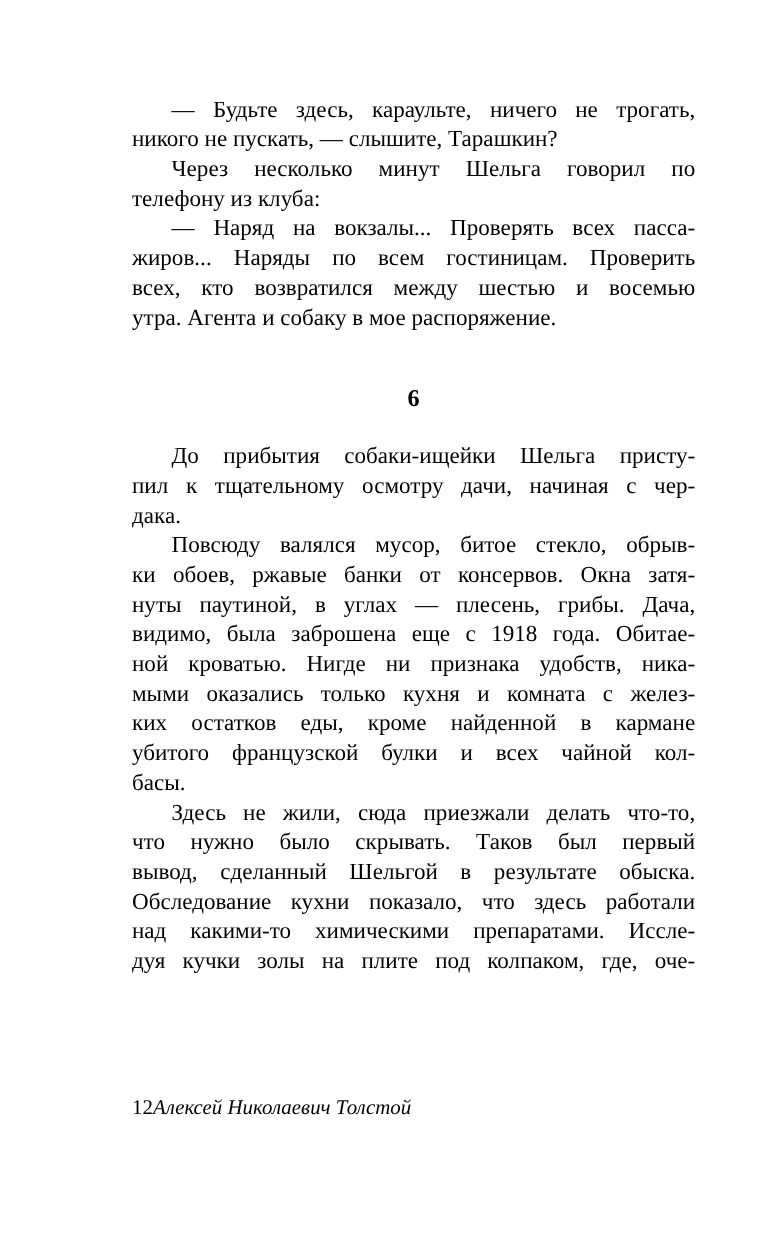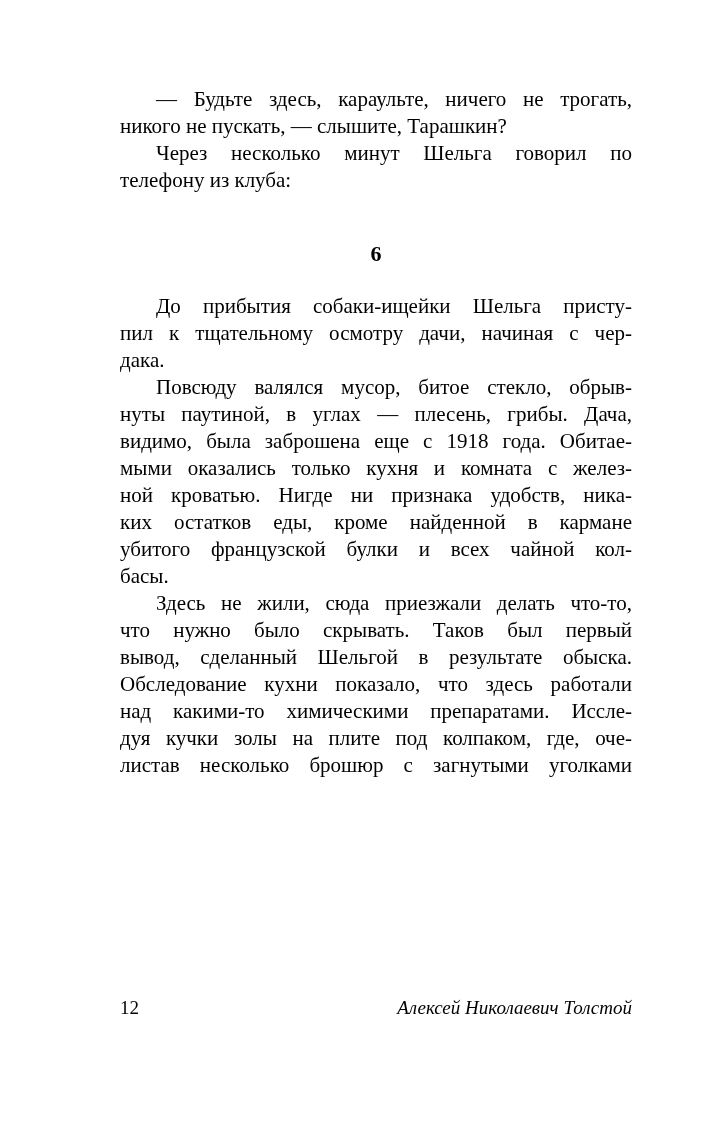--- a/index.html
+++ b/index.html
@@ -47,21 +47,21 @@
     margin-top: 46px;
     margin-bottom: 26px;
     line-height: 27px;
   }
   .footer {
     position: absolute;
     left: 120px;
     width: 512px;
     top: 996px;
     display: flex;
-    justify-content: space-between;
+    justify-content: flex-start;
     align-items: baseline;
     font-size: 19px;
     line-height: 24px;
   }
   .footer .author {
     font-style: italic;
   }
 </style>
 </head>
 <body>
@@ -72,48 +72,54 @@
     <p class="para">
       <span class="line first">— Будьте здесь, караульте, ничего не трогать,</span>
       <span class="line last">никого не пускать, — слышите, Тарашкин?</span>
     </p>
 
     <p class="para">
       <span class="line first">Через несколько минут Шельга говорил по</span>
       <span class="line last">телефону из клуба:</span>
     </p>
 
+    <p class="para">
+      <span class="line first">— Наряд на вокзалы... Проверять всех пасса-</span>
+      <span class="line">жиров... Наряды по всем гостиницам. Проверить</span>
+      <span class="line">всех, кто возвратился между шестью и восемью</span>
+      <span class="line last">утра. Агента и собаку в мое распоряжение.</span>
+    </p>
 
     <div class="chapter">6</div>
 
     <p class="para">
       <span class="line first">До прибытия собаки-ищейки Шельга присту-</span>
       <span class="line">пил к тщательному осмотру дачи, начиная с чер-</span>
       <span class="line last">дака.</span>
     </p>
 
     <p class="para">
       <span class="line first">Повсюду валялся мусор, битое стекло, обрыв-</span>
+      <span class="line">ки обоев, ржавые банки от консервов. Окна затя-</span>
       <span class="line">нуты паутиной, в углах — плесень, грибы. Дача,</span>
       <span class="line">видимо, была заброшена еще с 1918 года. Обитае-</span>
+      <span class="line">ной кроватью. Нигде ни признака удобств, ника-</span>
       <span class="line">мыми оказались только кухня и комната с желез-</span>
-      <span class="line">ной кроватью. Нигде ни признака удобств, ника-</span>
       <span class="line">ких остатков еды, кроме найденной в кармане</span>
       <span class="line">убитого французской булки и всех чайной кол-</span>
       <span class="line last">басы.</span>
     </p>
 
     <p class="para">
       <span class="line first">Здесь не жили, сюда приезжали делать что-то,</span>
       <span class="line">что нужно было скрывать. Таков был первый</span>
       <span class="line">вывод, сделанный Шельгой в результате обыска.</span>
       <span class="line">Обследование кухни показало, что здесь работали</span>
       <span class="line">над какими-то химическими препаратами. Иссле-</span>
       <span class="line">дуя кучки золы на плите под колпаком, где, оче-</span>
-      <span class="line">листав несколько брошюр с загнутыми уголками</span>
     </p>
 
   </div>
 
   <div class="footer">
     <span>12</span>
     <span class="author">Алексей Николаевич Толстой</span>
   </div>
 </div>
 

